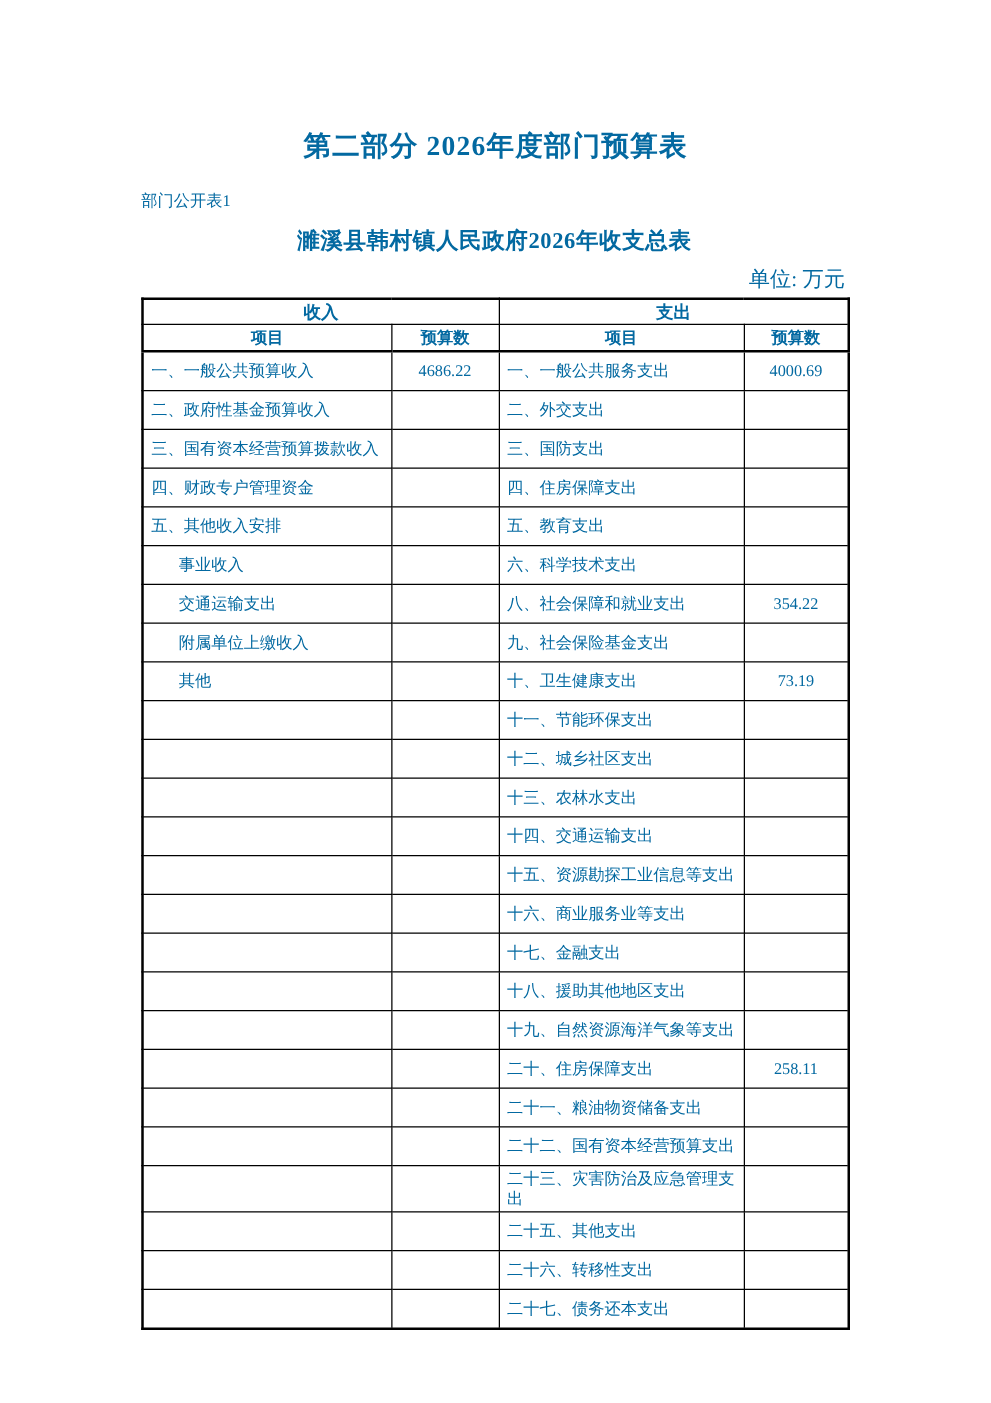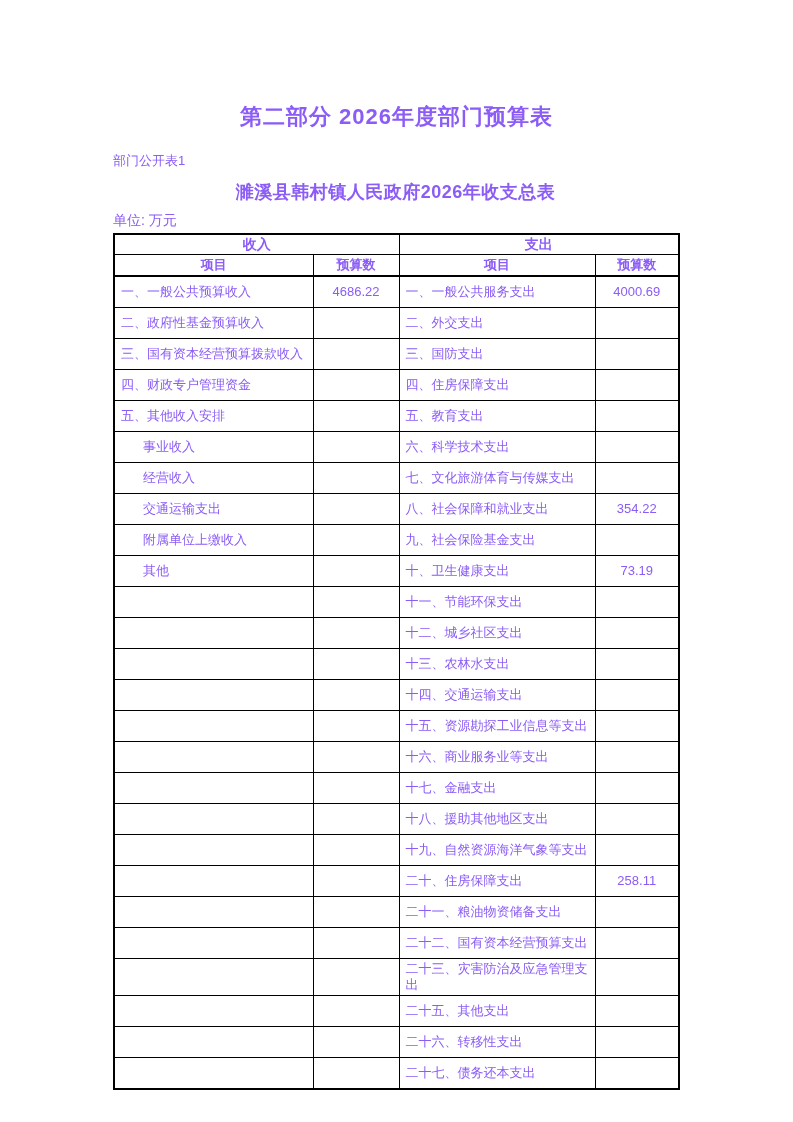--- a/index.html
+++ b/index.html
@@ -5,22 +5,22 @@
   html, body {
     margin: 0;
     padding: 0;
     background: #ffffff;
   }
   .page {
     position: relative;
     width: 793px;
     height: 1122px;
     background: #ffffff;
-    color: #8b5cf6;
-    font-family: Liberation Sans, sans-serif;
+    color: #0369a1;
+    font-family: Liberation Serif, serif;
     overflow: hidden;
   }
   .doc-title {
     margin: 0;
     padding-top: 102px;
     text-align: center;
     font-size: 22px;
     font-weight: bold;
     letter-spacing: 1px;
   }
@@ -34,22 +34,22 @@
   }
   .table-title {
     margin: 10px 0 0 0;
     text-align: center;
     font-size: 18px;
     font-weight: bold;
     letter-spacing: 0.5px;
   }
   .unit-note {
     margin-top: 8px;
-    text-align: left;
-    font-size: 14px;
+    text-align: right;
+    font-size: 17px;
     padding-right: 2px;
   }
   table.budget-table {
     margin-top: 3px;
     width: 565px;
     table-layout: fixed;
     border-collapse: collapse;
     border: 2px solid #000000;
   }
   .budget-table th,
@@ -158,26 +158,20 @@
     <td class="item-cell">五、教育支出</td>
     <td class="amount-cell"></td>
   </tr>
           <tr>
     <td class="item-cell indent">事业收入</td>
     <td class="amount-cell"></td>
     <td class="item-cell">六、科学技术支出</td>
     <td class="amount-cell"></td>
   </tr>
           <tr>
-    <td class="item-cell indent">经营收入</td>
-    <td class="amount-cell"></td>
-    <td class="item-cell">七、文化旅游体育与传媒支出</td>
-    <td class="amount-cell"></td>
-  </tr>
-          <tr>
     <td class="item-cell indent">交通运输支出</td>
     <td class="amount-cell"></td>
     <td class="item-cell">八、社会保障和就业支出</td>
     <td class="amount-cell">354.22</td>
   </tr>
           <tr>
     <td class="item-cell indent">附属单位上缴收入</td>
     <td class="amount-cell"></td>
     <td class="item-cell">九、社会保险基金支出</td>
     <td class="amount-cell"></td>

